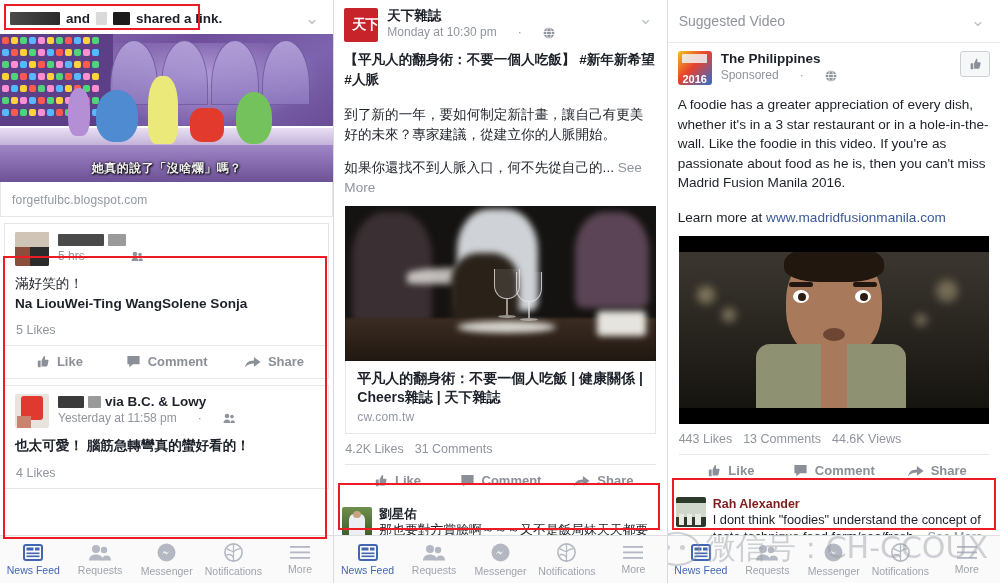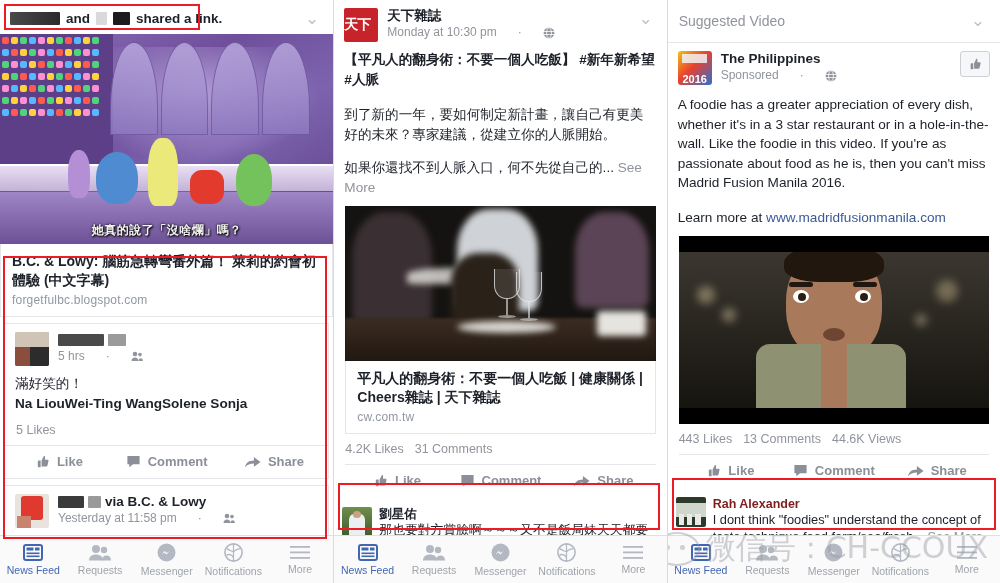--- a/index.html
+++ b/index.html
@@ -50,21 +50,21 @@
             border-top:1px solid #dddfe2; display:flex; align-items:center; }
   .tab { flex:1 1 0; display:flex; flex-direction:column; align-items:center; justify-content:center;
          gap:3px; cursor:pointer; }
   .tab-label { font-size:10.5px; color:#9fa4ad; }
   .tab.active .tab-label { color:#4267b2; }
 
   
   .hl { position:absolute; border:2px solid #ed1c24; pointer-events:none; z-index:30; }
 
   
-  .hero1 { position:relative; width:100%; height:210px; overflow:hidden;
+  .hero1 { position:relative; width:100%; height:148px; overflow:hidden;
            background:linear-gradient(150deg,#8e6fb8 0%,#6f4f9c 35%,#7d63ae 60%,#5b3f84 100%); }
   .wallglow { position:absolute; top:6%; left:34%; width:62%; height:56%;
               background:radial-gradient(ellipse at 40% 40%, rgba(190,170,225,.85), rgba(110,80,160,0) 70%); }
   .arches { position:absolute; top:4%; left:33%; width:60%; height:44%; display:flex; gap:3px; }
   .arch { flex:1 1 0; border-radius:50% 50% 0 0 / 70% 70% 0 0;
           background:linear-gradient(180deg,#b9a7dd,#8f7ac0); opacity:.85; border:1px solid #6f5aa0; }
   .bulbwall { position:absolute; top:0; left:0; width:34%; height:62%;
               background:#5d3f88; overflow:hidden; }
   .bulbrow { display:flex; height:9px; margin:3px 0 0 2px; gap:2px; }
   .bulb { width:7px; height:7px; border-radius:2px; }
@@ -244,21 +244,20 @@
       <div class="char" style="left:96px;bottom:40px;width:42px;height:52px;background:#4f8bd0;"></div>
       <div class="char" style="left:148px;bottom:38px;width:30px;height:68px;background:#eae97a;border-radius:42% 42% 25% 25%;"></div>
       <div class="char" style="left:190px;bottom:40px;width:34px;height:34px;background:#e23b2e;border-radius:35%;"></div>
       <div class="char" style="left:236px;bottom:38px;width:36px;height:52px;background:#73c25b;"></div>
 
       <div class="subtitle">她真的說了「沒啥爛」嗎？</div>
     </div>
 
     <div class="attachment">
       <div class="att-body">
-        <div class="att-title">B.C. &amp; Lowy: 腦筋急轉彎番外篇！ 萊莉的約會初體驗 (中文字幕)</div>
         <div class="att-host">forgetfulbc.blogspot.com</div>
       </div>
     </div>
 
     <div style="border:1px solid #e5e6e9;margin:6px 4px 0 4px;background:#fff;">
       <div class="story-head">
         <div class="avatar" style="background:linear-gradient(135deg,#c9b8a8,#6b4f3a);">
           <div style="position:absolute;left:0;top:0;width:100%;height:60%;background:#cfc4b6;"></div>
           <div style="position:absolute;left:45%;top:45%;width:55%;height:55%;background:#2c2c2c;"></div>
           <div style="position:absolute;left:0;top:45%;width:45%;height:55%;background:#8a4f3c;"></div>
@@ -382,21 +381,21 @@
             <rect y="12" width="20" height="1.8" fill="#b3b8c2"></rect>
           </svg>
         <span class="tab-label">More</span>
       </div>
     </div>
   </div>
 
   <div class="col">
 
     <div class="story-head">
-      <div class="avatar" style="background:#c7232a;display:flex;align-items:center;justify-content:flex-start;">
+      <div class="avatar" style="background:#c7232a;display:flex;align-items:center;justify-content:flex-end;">
         <span style="color:#fff;font-weight:bold;font-size:14px;letter-spacing:-1px;">天下</span>
       </div>
       <div class="meta">
         <div class="name dark">天下雜誌</div>
         <div class="subline">
           <span>Monday at 10:30 pm</span>
           <span>·</span>
           <svg width="12" height="12" viewBox="0 0 12 12">
               <circle cx="6" cy="6" r="5.4" fill="#90949c"></circle>
               <path d="M1 4.5h10M1 7.5h10" stroke="#fff" stroke-width=".8"></path>

